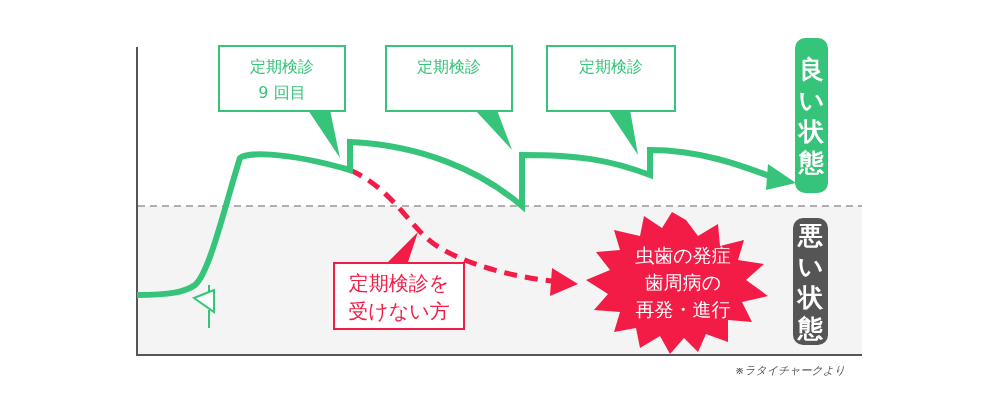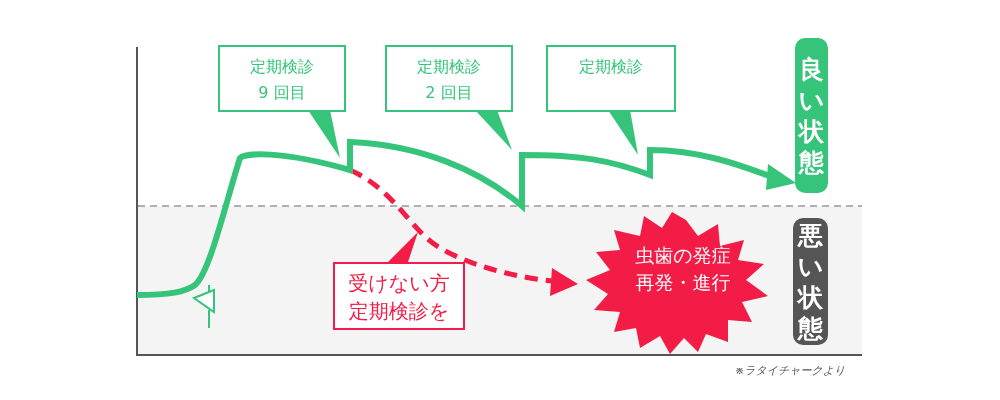--- a/index.html
+++ b/index.html
@@ -49,36 +49,36 @@
 
     <polygon fill="#f21c46" points="686,220 698,236 718,224 720,246 744,240 738,260 764,264 746,280 768,296 742,302 752,322 728,320 728,342 706,334 698,352 684,338 670,354 660,336 640,348 636,328 614,332 620,312 594,310 608,294 586,280 610,270 596,252 620,250 614,230 640,236 644,216 662,228 672,212"></polygon>
   </svg>
 
   <div class="callout-green" style="left:218px; top:45px; width:128px; height:67px; padding-top:7px;">
     <div>定期検診</div>
     <div>9 回目</div>
   </div>
   <div class="callout-green" style="left:385px; top:45px; width:128px; height:67px; padding-top:7px;">
     <div>定期検診</div>
-    <div>2 回目</div>
   </div>
   <div class="callout-green" style="left:546px; top:45px; width:130px; height:67px; padding-top:7px;">
     <div>定期検診</div>
   </div>
 
   <div style="position:absolute; left:208px; top:285px; width:2px; height:8px; background:#35c47a;"></div>
   <div style="position:absolute; left:208px; top:310px; width:2px; height:18px; background:#35c47a;"></div>
 
   <div class="callout-red" style="left:333px; top:262px; width:132px; height:68px; padding-top:5px;">
+    <div>定期検診を</div>
     <div>受けない方</div>
-    <div>定期検診を</div>
   </div>
 
   <div class="burst-text" style="left:612px; top:242px; width:142px;">
     <div>虫歯の発症</div>
+    <div>歯周病の</div>
     <div>再発・進行</div>
   </div>
 
   <div class="pill" style="left:795px; top:38px; width:33px; height:155px; background:#35c47a;">
     <span>良</span>
     <span>い</span>
     <span>状</span>
     <span>態</span>
   </div>
 

